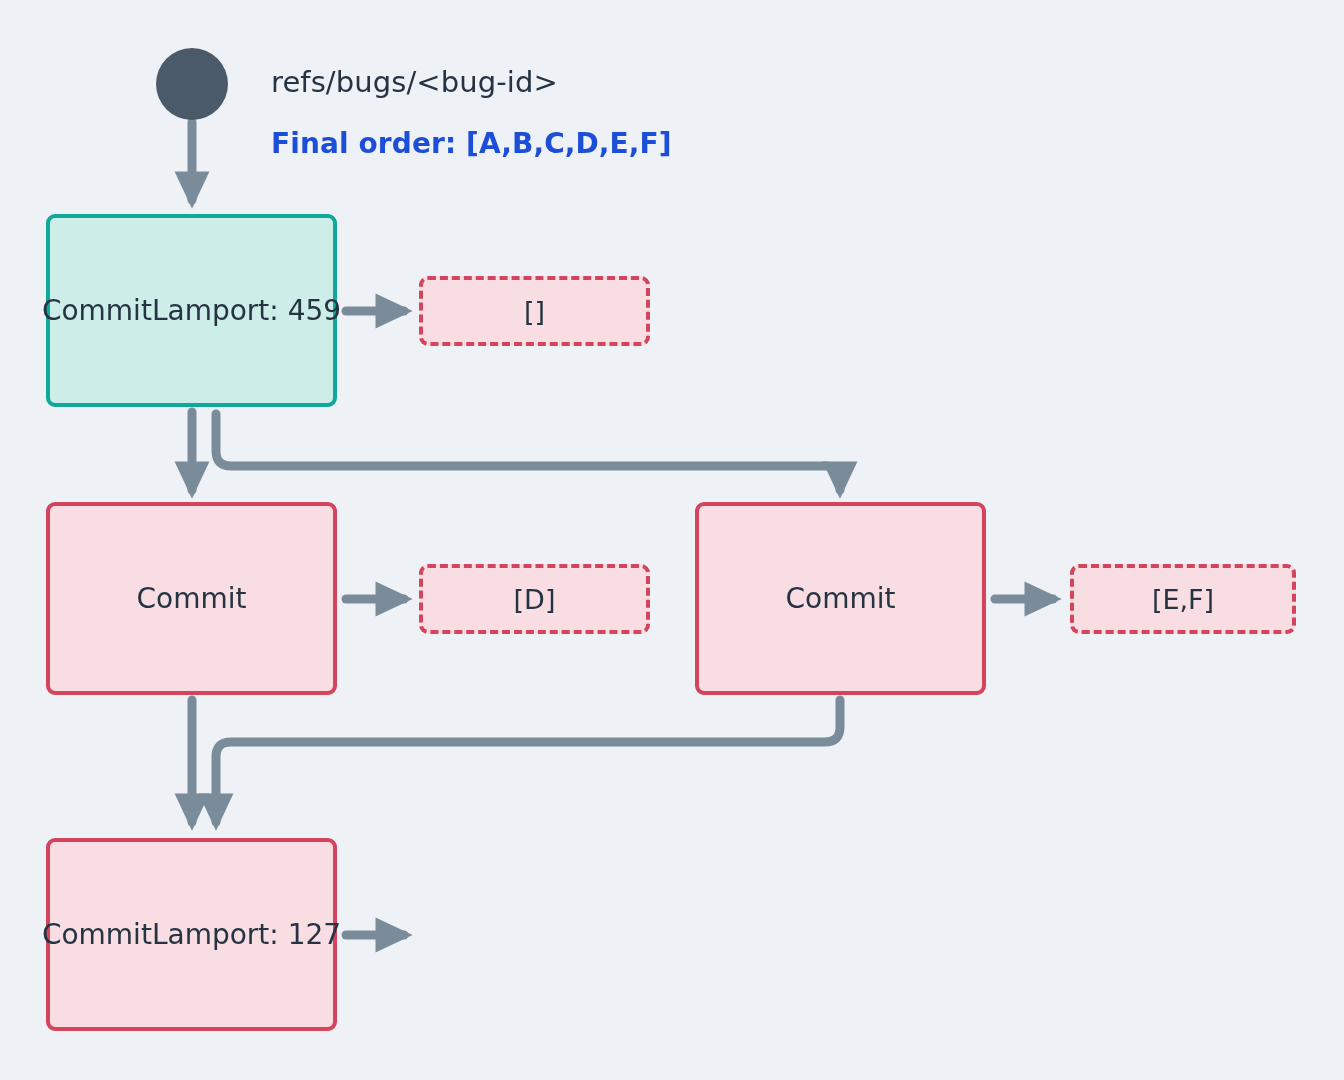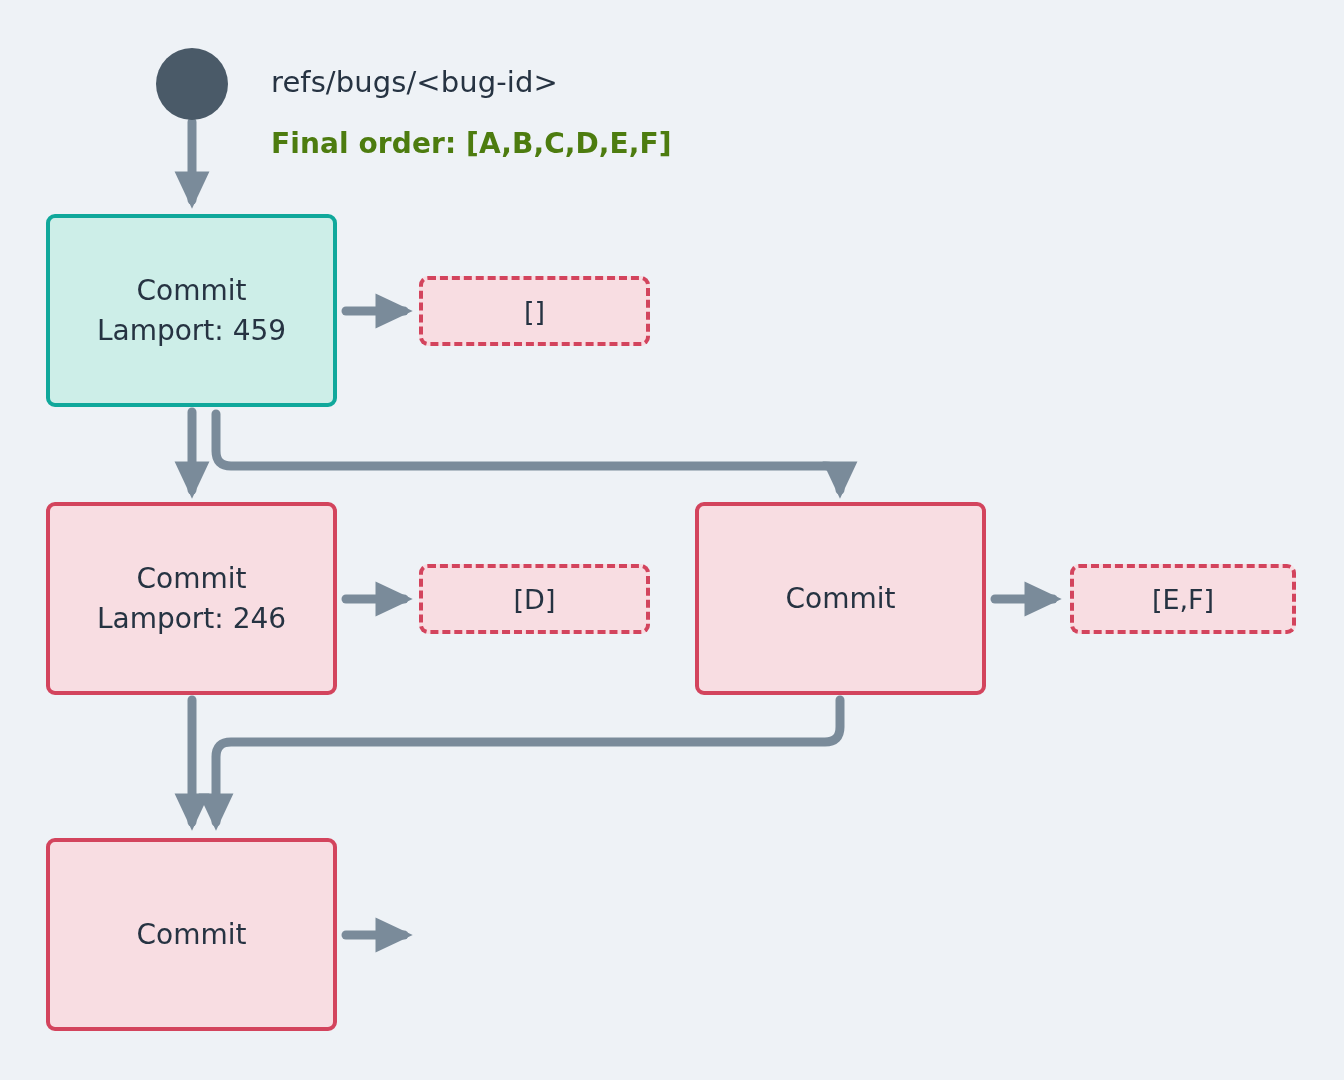--- a/index.html
+++ b/index.html
@@ -50,32 +50,32 @@
     color: #263342;
     letter-spacing: 0.1px;
     white-space: nowrap;
   }
   .final-order-label {
     position: absolute;
     left: 271px;
     top: 127px;
     font-size: 28px;
     font-weight: bold;
-    color: #4d7c0f;
+    color: #1d4ed8;
     letter-spacing: 0.1px;
     white-space: nowrap;
   }
 
   
   .commit-node {
     position: absolute;
     box-sizing: border-box;
     border-radius: 9px;
     display: flex;
-    flex-direction: column;
+    flex-direction: row;
     align-items: center;
     justify-content: center;
     text-align: center;
     line-height: 1.42;
   }
   .commit-node .line {
     font-size: 28px;
     color: #263342;
     white-space: nowrap;
   }
@@ -154,29 +154,29 @@
   <div class="ref-label">refs/bugs/&lt;bug-id&gt;</div>
   <div class="final-order-label">Final order: [A,B,C,D,E,F]</div>
 
   <div class="commit-node teal" style="left:46px; top:214px; width:291px; height:193px;">
     <div class="line">Commit</div>
     <div class="line">Lamport: 459</div>
   </div>
 
   <div class="commit-node pink" style="left:46px; top:502px; width:291px; height:193px;">
     <div class="line">Commit</div>
-    <div class="line">Lamport: 246</div>
   </div>
 
   <div class="commit-node pink" style="left:695px; top:502px; width:291px; height:193px;">
     <div class="line">Commit</div>
   </div>
 
   <div class="commit-node pink" style="left:46px; top:838px; width:291px; height:193px;">
     <div class="line">Commit</div>
+    <div class="line">Lamport: 127</div>
   </div>
 
   <div class="payload-box" style="left:419px; top:276px; width:231px; height:70px;">[]</div>
 
   <div class="payload-box" style="left:419px; top:564px; width:231px; height:70px;">[D]</div>
 
   <div class="payload-box" style="left:1070px; top:564px; width:226px; height:70px;">[E,F]</div>
 
 
 </div>

